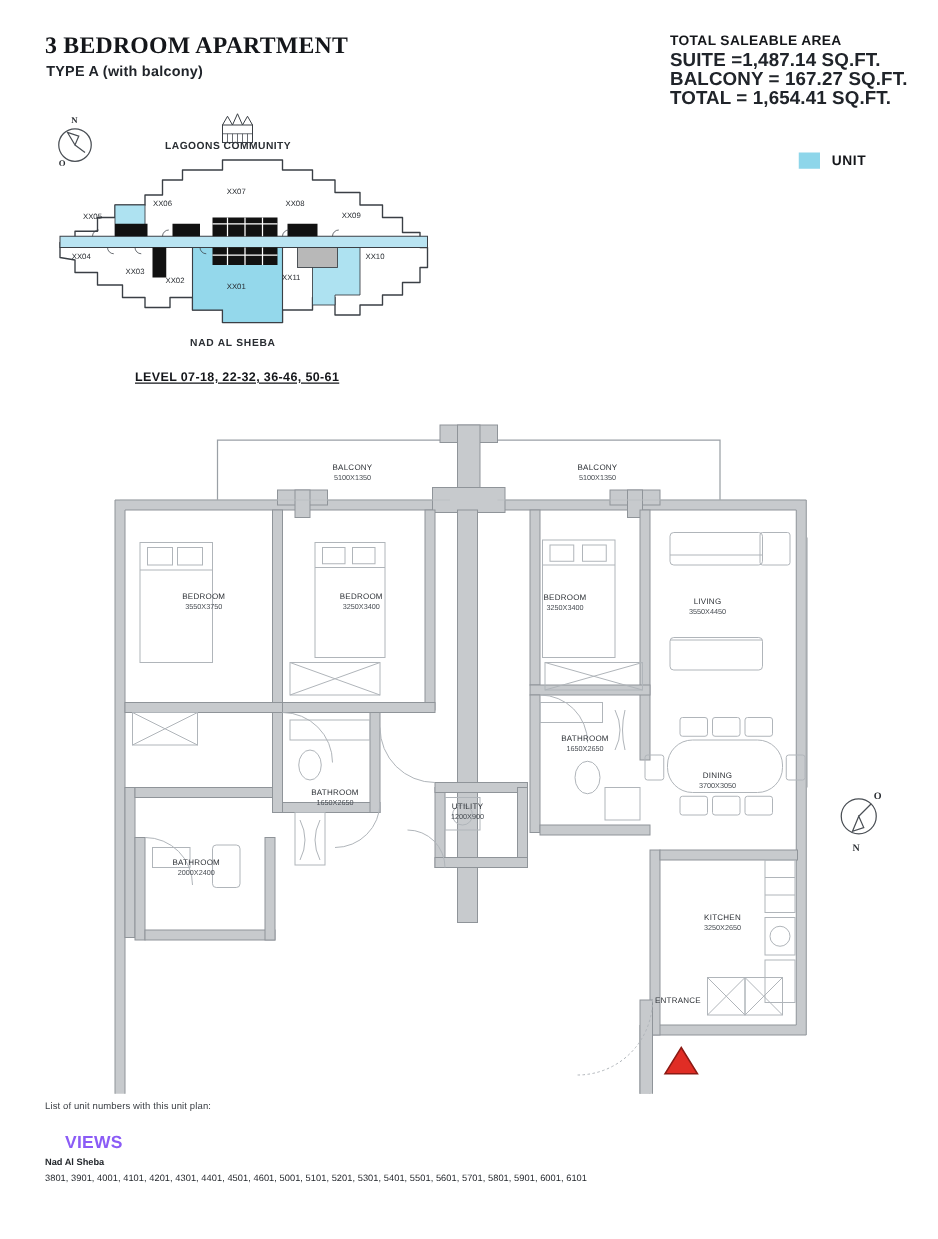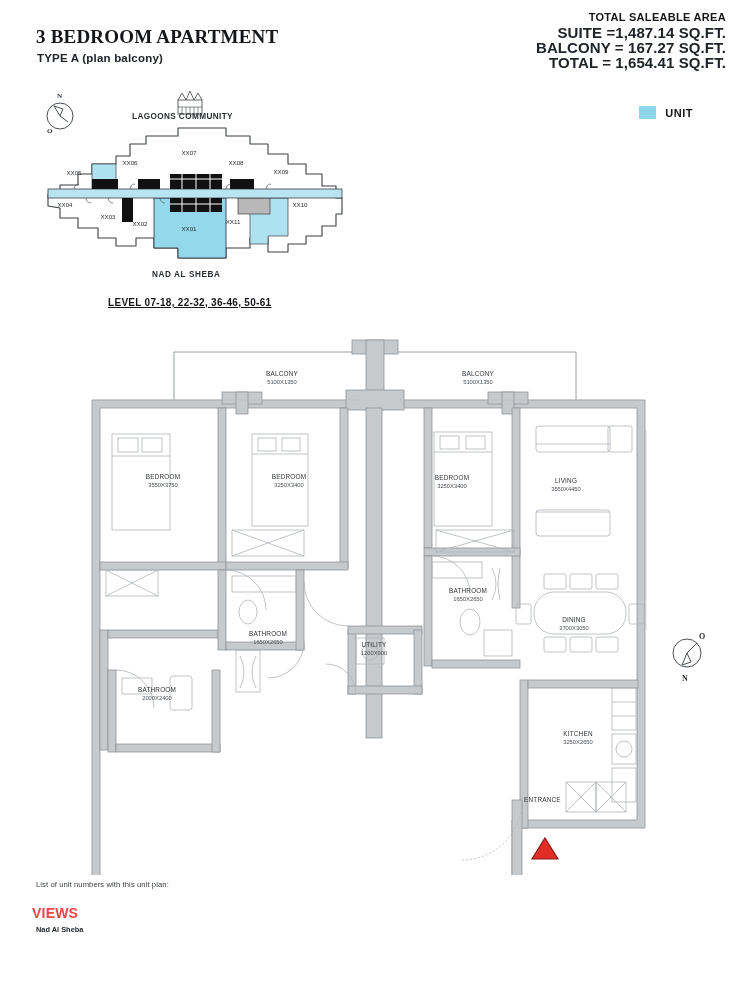--- a/index.html
+++ b/index.html
@@ -23,33 +23,33 @@
     font-family: "Liberation Serif", serif;
     font-size: 19px; font-weight: 700; letter-spacing: .2px;
     color: #14161a;
   }
   #doc-subtitle {
     position: absolute; left: 37px; top: 52px;
     font-size: 11.5px; font-weight: 700; letter-spacing: .2px;
     color: #20242a;
   }
   #area-block {
-    position: absolute; right: 24px; top: 10px;
-    text-align: right; line-height: 15px;
+    position: absolute; right: 24px; top: 26px;
+    line-height: 15px;
   }
   #area-block .area-title {
     font-size: 11px; font-weight: 700; letter-spacing: .3px; color: #14161a;
   }
   #area-block .area-row {
     font-size: 15px; font-weight: 600; color: #20242a; letter-spacing: .1px;
   }
 
   
   #legend {
-    position: absolute; right: 57px; top: 106px;
+    position: absolute; right: 57px; top: 122px;
     display: flex; align-items: center; gap: 9px;
   }
   #legend .swatch {
     width: 17px; height: 13px; background: #8ed6ea;
   }
   #legend .legend-label {
     font-size: 11px; font-weight: 700; letter-spacing: .5px; color: #14161a;
   }
 
   
@@ -71,40 +71,40 @@
   
   #floorplan { position: absolute; left: 0px; top: 330px; width: 750px; height: 545px; }
   #floorplan svg { display: block; }
 
   
   #footer-note {
     position: absolute; left: 36px; top: 880px;
     font-size: 7.6px; color: #3b3f44; letter-spacing: .1px;
   }
   #views-title {
-    position: absolute; left: 32px; top: 905px;
-    font-size: 14px; font-weight: 700; letter-spacing: .2px; color: #ef4444;
+    position: absolute; left: 52px; top: 905px;
+    font-size: 14px; font-weight: 700; letter-spacing: .2px; color: #8b5cf6;
   }
   #views-region {
     position: absolute; left: 36px; top: 925px;
     font-size: 7.4px; font-weight: 700; color: #23272c;
   }
   #unit-list {
     position: absolute; left: 36px; top: 936px; width: 600px;
     font-size: 7.4px; line-height: 13.5px; color: #23272c; letter-spacing: .05px;
   }
   .plan-text { font-family: "Liberation Sans", sans-serif; fill: #2d3136; }
 </style>
 </head>
 <body>
 
 <div class="page">
 
   <div id="doc-title">3 BEDROOM APARTMENT</div>
-  <div id="doc-subtitle">TYPE A (plan balcony)</div>
+  <div id="doc-subtitle">TYPE A (with balcony)</div>
 
   <div id="area-block">
     <div class="area-title">TOTAL SALEABLE AREA</div>
     <div class="area-row">SUITE =1,487.14 SQ.FT.</div>
     <div class="area-row">BALCONY = 167.27 SQ.FT.</div>
     <div class="area-row">TOTAL = 1,654.41 SQ.FT.</div>
   </div>
 
   <div id="legend">
     <span class="swatch"></span>
@@ -417,15 +417,16 @@
         </g>
 
       <text id="entrance-label" class="plan-text" x="524" y="472" font-size="6.4" letter-spacing=".2">ENTRANCE</text>
     </svg>
   </div>
 
   <div id="footer-note">List of unit numbers with this unit plan:</div>
   <div id="views-title">VIEWS</div>
   <div id="views-region">Nad Al Sheba</div>
   <div id="unit-list">
+    <div>3801, 3901, 4001, 4101, 4201, 4301, 4401, 4501, 4601, 5001, 5101, 5201, 5301, 5401, 5501, 5601, 5701, 5801, 5901, 6001, 6101</div>
   </div>
 
 </div>
 
 </body></html>

